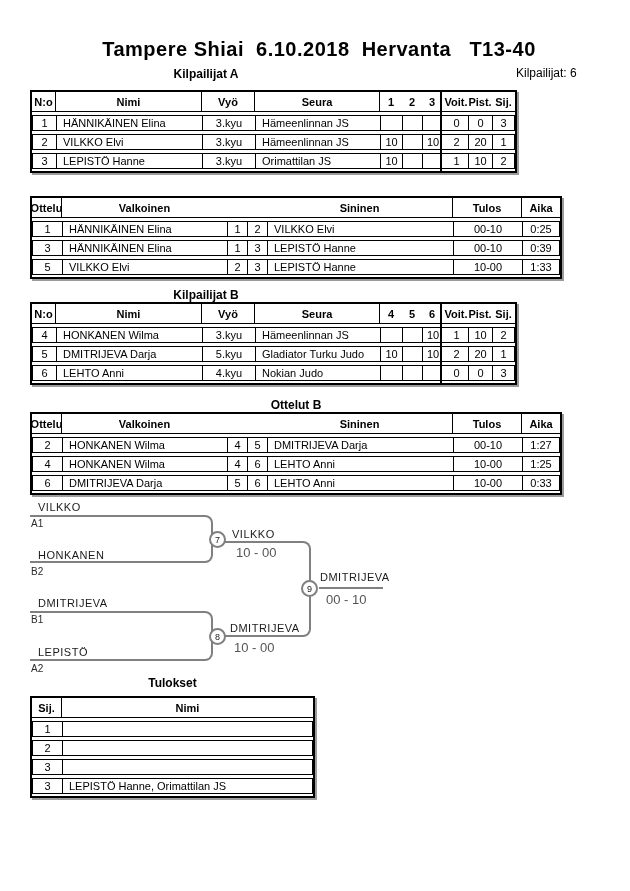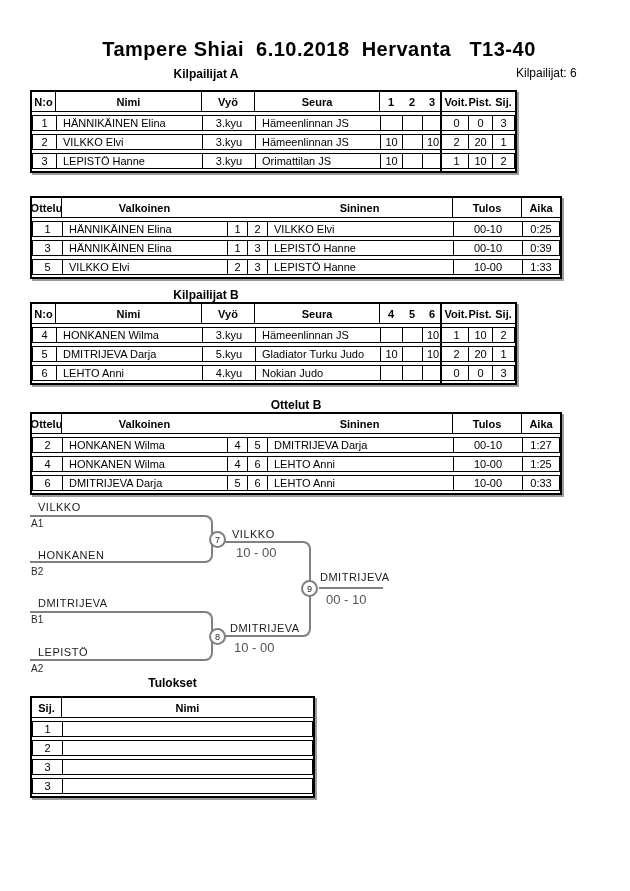--- a/index.html
+++ b/index.html
@@ -315,14 +315,15 @@
     <div class="c w-sij">1</div>
   </div>
   <div class="trow">
     <div class="c w-sij">2</div>
   </div>
   <div class="trow">
     <div class="c w-sij">3</div>
   </div>
   <div class="trow">
     <div class="c w-sij">3</div>
+    <div class="c last left">LEPISTÖ Hanne, Orimattilan JS</div>
   </div>
 </div>
 
 </body></html>

